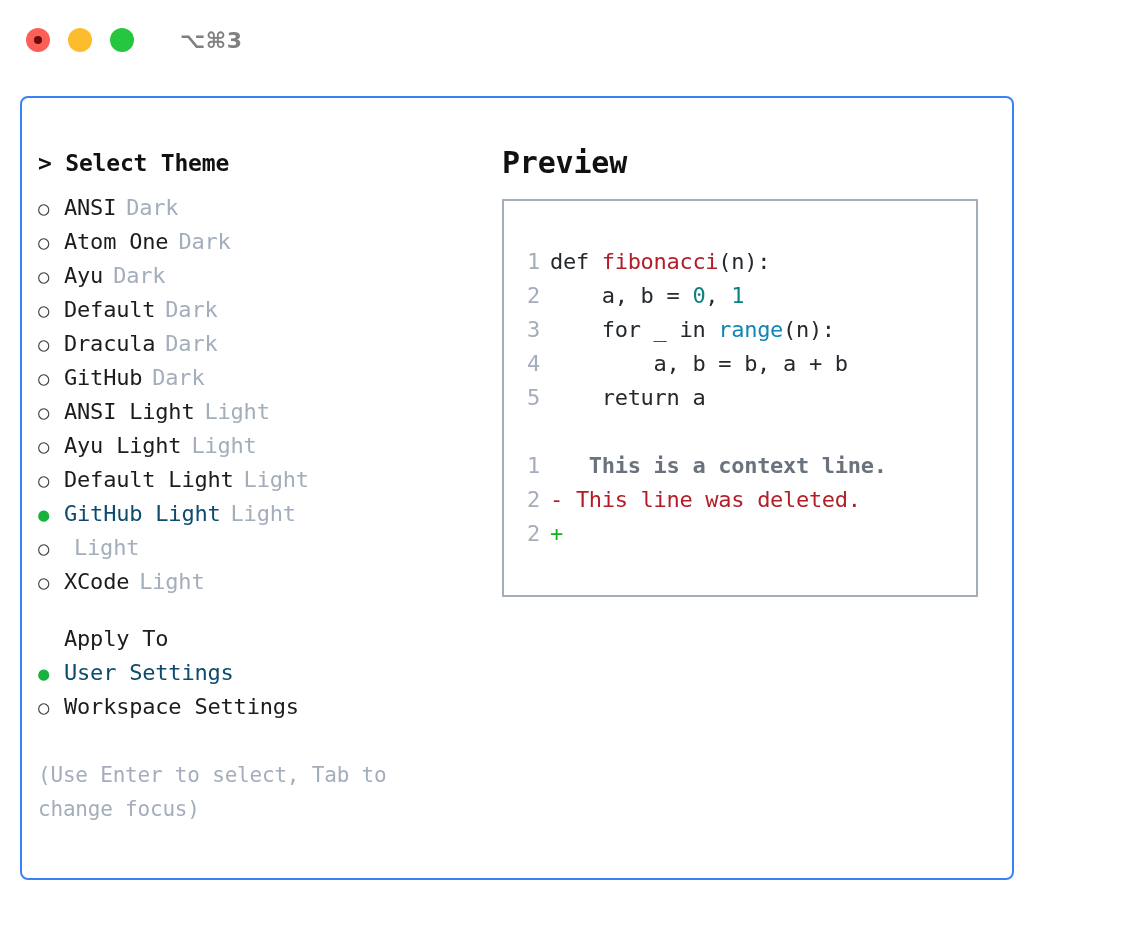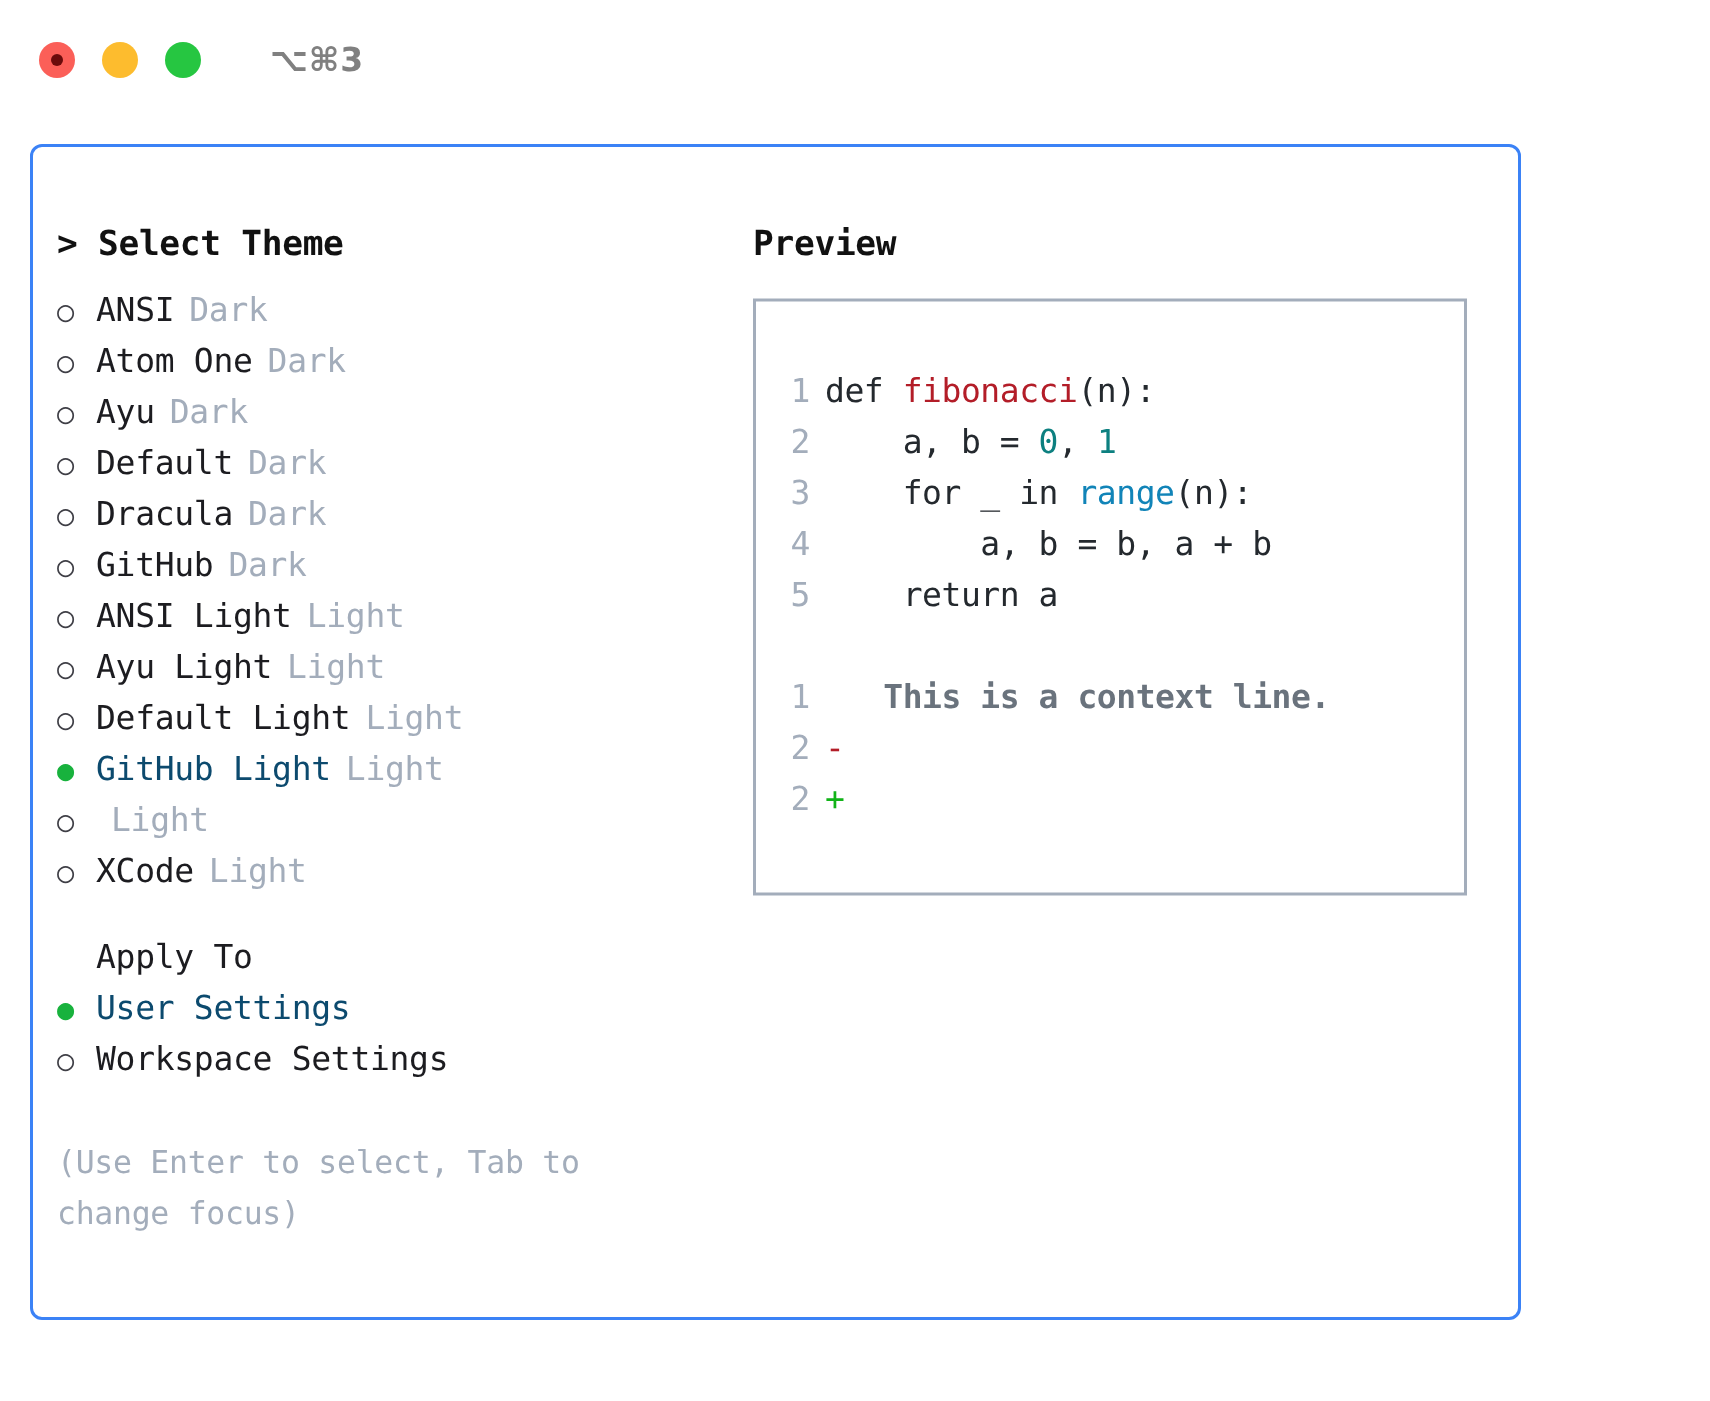--- a/index.html
+++ b/index.html
@@ -164,21 +164,21 @@
   }
 
   
   .right-pane {
     position: absolute;
     left: 480px;
     top: 48px;
     width: 490px;
   }
   .preview-title {
-    font-size: 23px;
+    font-size: 30px;
     font-weight: 700;
     color: #111111;
     line-height: 34px;
     height: 34px;
     letter-spacing: -0.2px;
   }
   .preview-box {
     margin-top: 19px;
     width: 476px;
     height: 398px;
@@ -326,21 +326,21 @@
           <div id="code-sample">
               <div class="code-line"><span class="gutter">1</span><span><span class="code-text">def </span><span class="tok-func">fibonacci</span><span class="code-text">(n):</span></span></div>
               <div class="code-line"><span class="gutter">2</span><span><span class="code-text">    a, b = </span><span class="tok-num">0</span><span class="code-text">, </span><span class="tok-num">1</span></span></div>
               <div class="code-line"><span class="gutter">3</span><span><span class="code-text">    for _ in </span><span class="tok-call">range</span><span class="code-text">(n):</span></span></div>
               <div class="code-line"><span class="gutter">4</span><span><span class="code-text">        a, b = b, a + b</span></span></div>
               <div class="code-line"><span class="gutter">5</span><span><span class="code-text">    return a</span></span></div>
             </div>
           <div class="spacer-line"></div>
           <div id="diff-sample">
               <div class="code-line diff-ctx"><span class="gutter">1</span><span class="code-text"> </span><span class="code-text">  This is a context line.</span></div>
-              <div class="code-line diff-del"><span class="gutter">2</span><span class="code-text">-</span></div>
+              <div class="code-line diff-del"><span class="gutter">2</span><span class="code-text">-</span><span class="code-text"> This line was deleted.</span></div>
               <div class="code-line diff-add"><span class="gutter">2</span><span class="code-text">+</span></div>
             </div>
         </div>
       </div>
 
     </div>
   </div>
 </div>
 
 </body></html>

